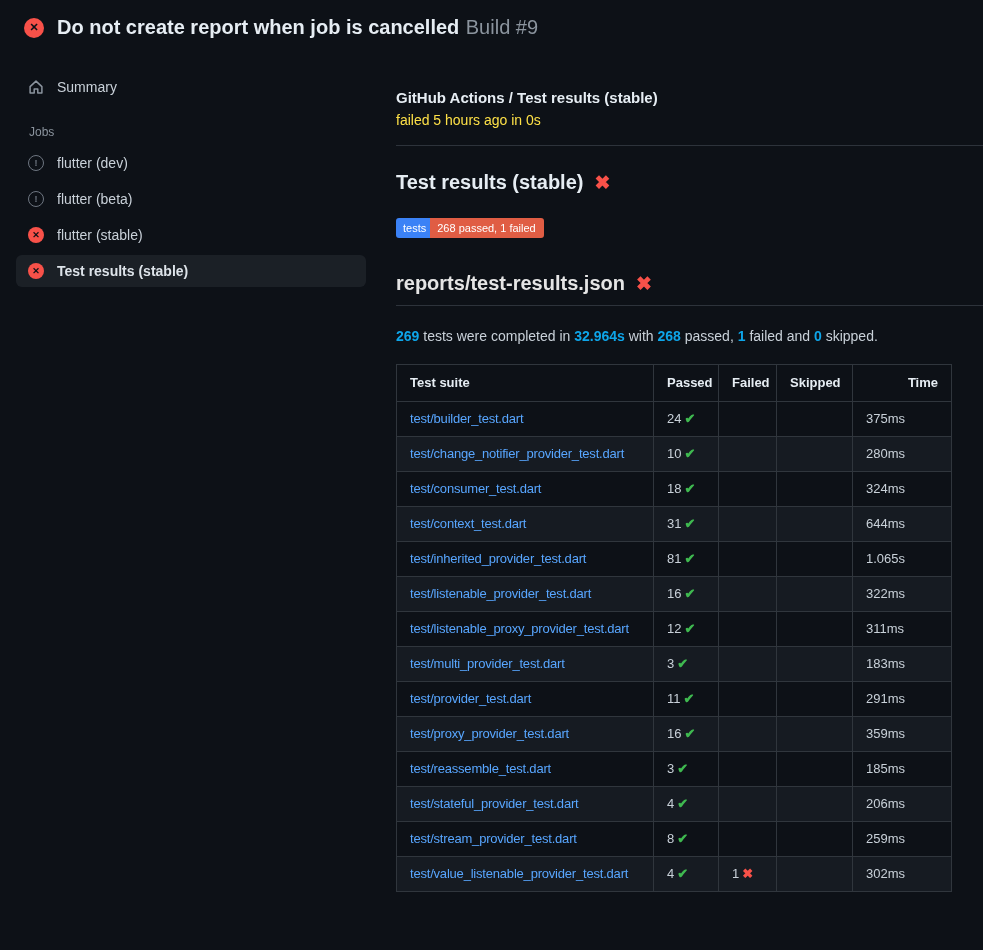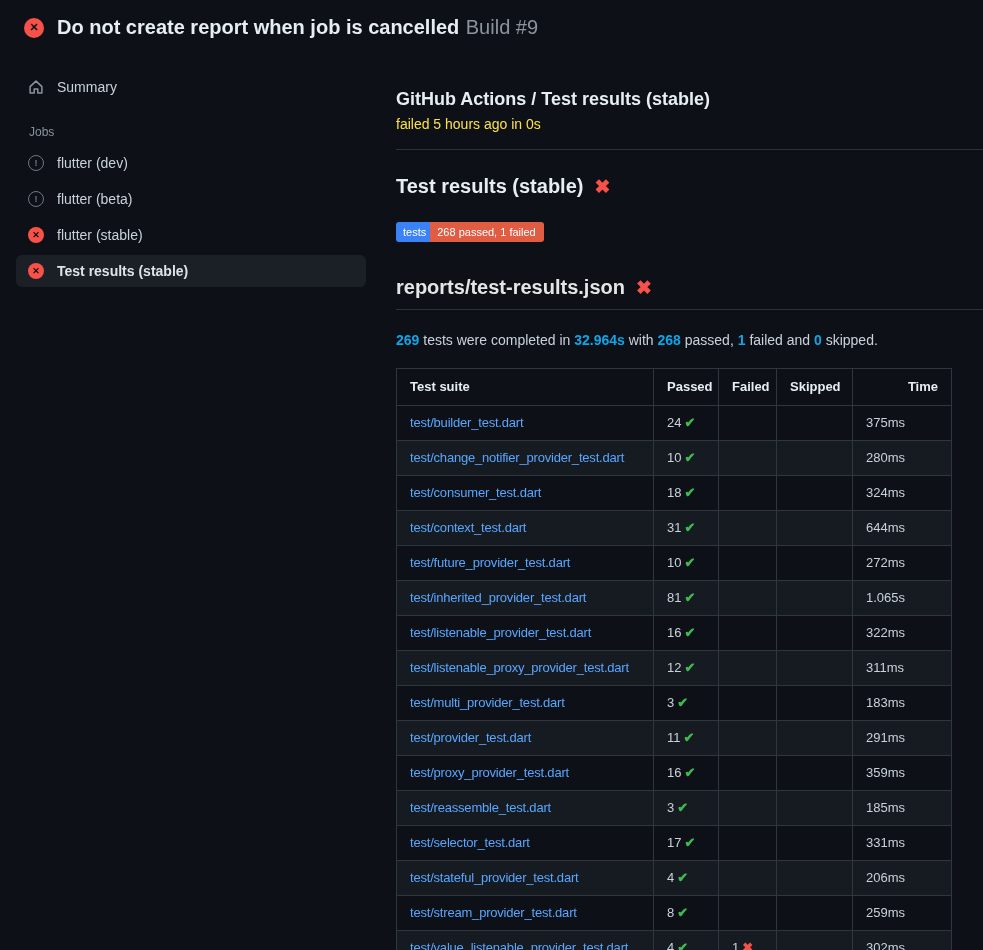--- a/index.html
+++ b/index.html
@@ -35,21 +35,21 @@
     display:flex; align-items:flex-end; gap:13px;
     padding:8px 12px; border-radius:6px;
     font-size:14px; color:#c9d1d9; cursor:pointer;
   }
   .side-item.selected { background:rgba(177,186,196,0.09); font-weight:700; color:#dde3e9; }
   .jobs-label { font-size:12px; color:#8b949e; margin:22px 0 8px 13px; }
   .home-icon { display:inline-flex; width:16px; height:16px; }
 
   
   main { flex:1 1 auto; padding:36px 32px 0 16px; min-width:0; }
-  .breadcrumb { font-size:18px; font-weight:700; color:#e6edf3; }
+  .breadcrumb { font-size:15px; font-weight:700; color:#e6edf3; }
   .run-meta { font-size:14px; color:#fde047; margin-top:6px; }
   .hr { border-bottom:1px solid #2d333b; margin-top:17px; margin-right:-32px; }
 
   h2.section-title {
     margin-top:25px; font-size:20px; font-weight:700; color:#e6edf3;
     display:flex; align-items:center; gap:11px;
   }
   .x-mark { color:#f85149; font-weight:700; font-size:19px; }
 
   .badge { display:inline-flex; margin-top:24px; font-size:11px; font-weight:400;
@@ -195,27 +195,20 @@
             <td class="time">324ms</td>
           </tr>
           <tr>
             <td><a>test/context_test.dart</a></td>
             <td class="num"><span>31</span><span class="check-icon">✔</span></td>
             <td class="num"></td>
             <td></td>
             <td class="time">644ms</td>
           </tr>
           <tr>
-            <td><a>test/future_provider_test.dart</a></td>
-            <td class="num"><span>10</span><span class="check-icon">✔</span></td>
-            <td class="num"></td>
-            <td></td>
-            <td class="time">272ms</td>
-          </tr>
-          <tr>
             <td><a>test/inherited_provider_test.dart</a></td>
             <td class="num"><span>81</span><span class="check-icon">✔</span></td>
             <td class="num"></td>
             <td></td>
             <td class="time">1.065s</td>
           </tr>
           <tr>
             <td><a>test/listenable_provider_test.dart</a></td>
             <td class="num"><span>16</span><span class="check-icon">✔</span></td>
             <td class="num"></td>
@@ -249,27 +242,20 @@
             <td class="num"></td>
             <td></td>
             <td class="time">359ms</td>
           </tr>
           <tr>
             <td><a>test/reassemble_test.dart</a></td>
             <td class="num"><span>3</span><span class="check-icon">✔</span></td>
             <td class="num"></td>
             <td></td>
             <td class="time">185ms</td>
-          </tr>
-          <tr>
-            <td><a>test/selector_test.dart</a></td>
-            <td class="num"><span>17</span><span class="check-icon">✔</span></td>
-            <td class="num"></td>
-            <td></td>
-            <td class="time">331ms</td>
           </tr>
           <tr>
             <td><a>test/stateful_provider_test.dart</a></td>
             <td class="num"><span>4</span><span class="check-icon">✔</span></td>
             <td class="num"></td>
             <td></td>
             <td class="time">206ms</td>
           </tr>
           <tr>
             <td><a>test/stream_provider_test.dart</a></td>

